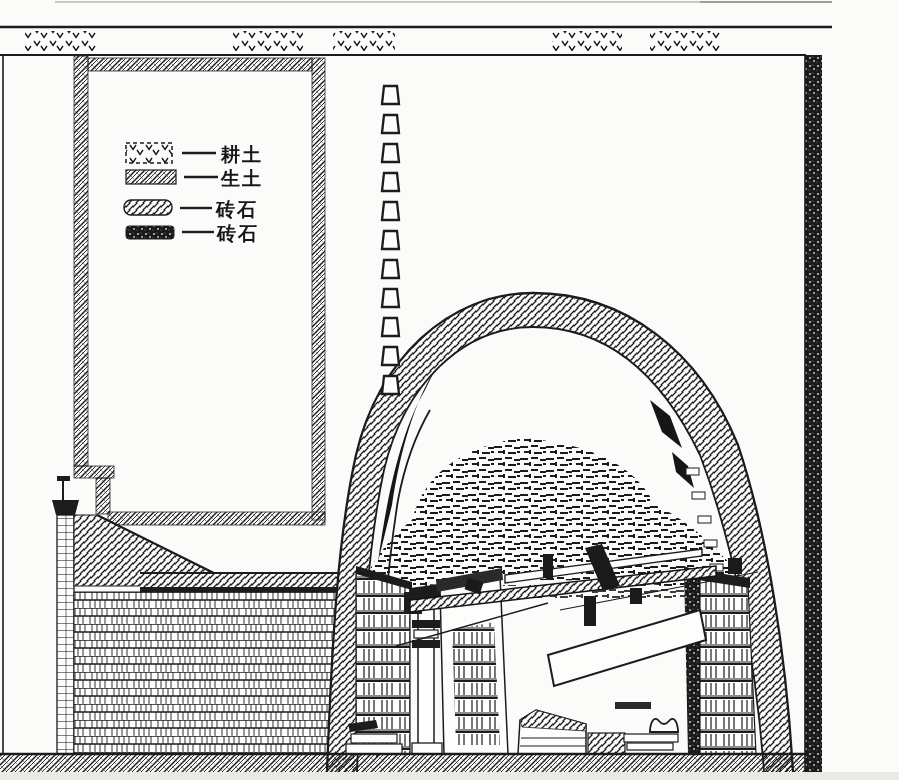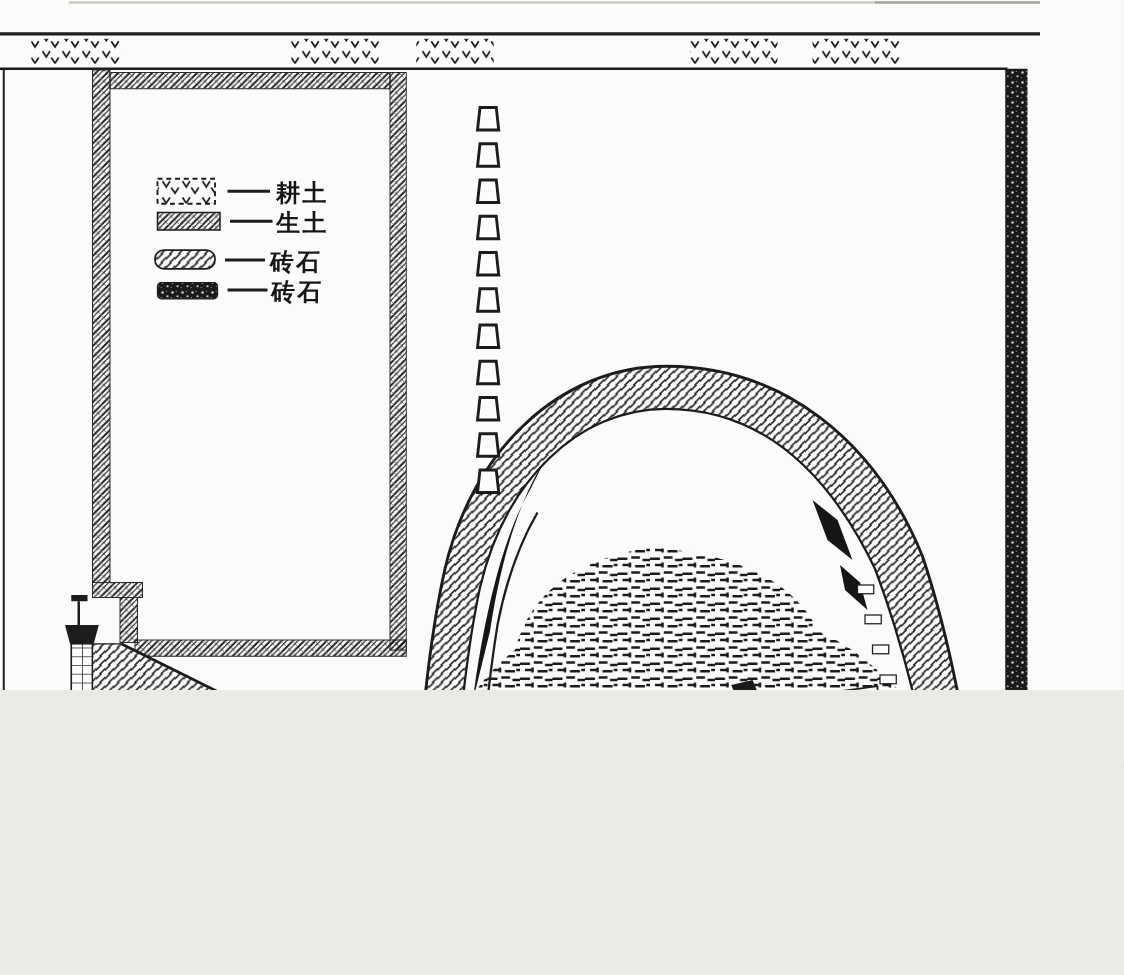--- a/index.html
+++ b/index.html
@@ -1,16 +1,16 @@
 <!DOCTYPE html>
 <html><head>
 <meta charset="utf-8">
 <style>
   html,body{margin:0;padding:0;background:#e9e9e6;}
-  .stage{position:relative;width:899px;height:552px;background:#fbfbf9;overflow:hidden;margin:0 auto;}
+  .stage{position:relative;width:899px;height:772px;background:#fbfbf9;overflow:hidden;margin:0 auto;}
   svg{display:block;}
   text.legend-label{font-family:"DejaVu Sans","Liberation Sans",sans-serif;font-weight:700;font-size:19px;fill:#161616;letter-spacing:2px;}
 </style>
 </head>
 <body>
 
 <div class="stage">
 <svg width="899" height="780" viewBox="0 0 899 780">
   <defs>
 

